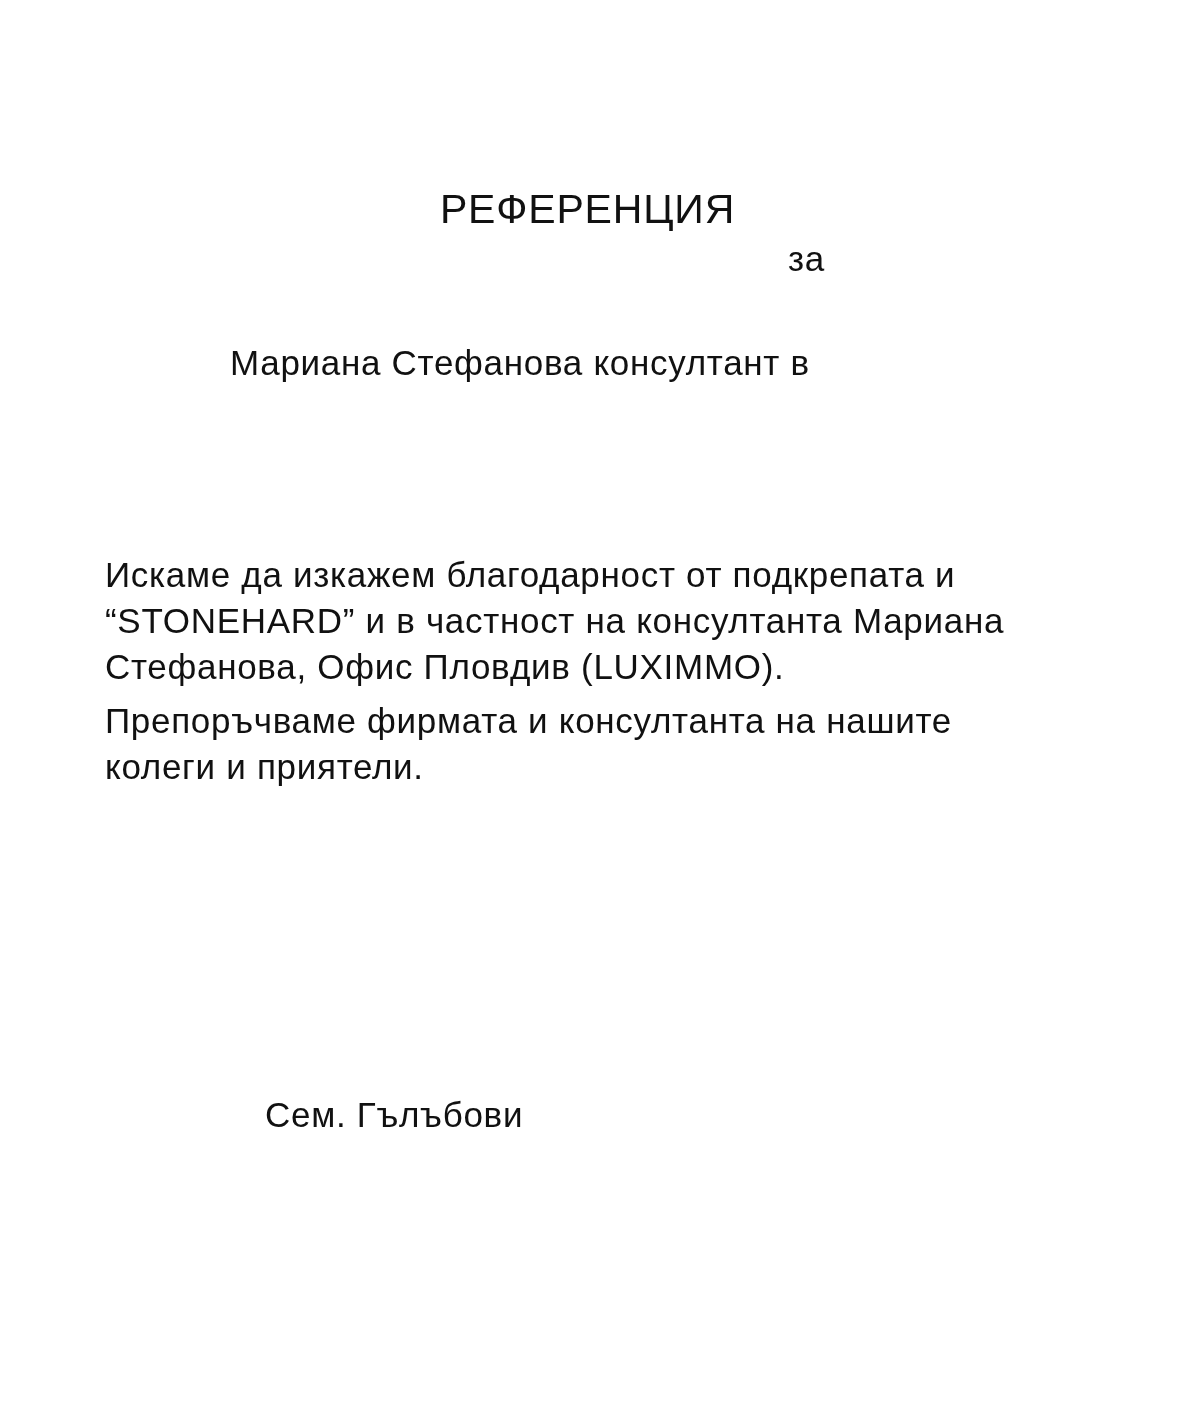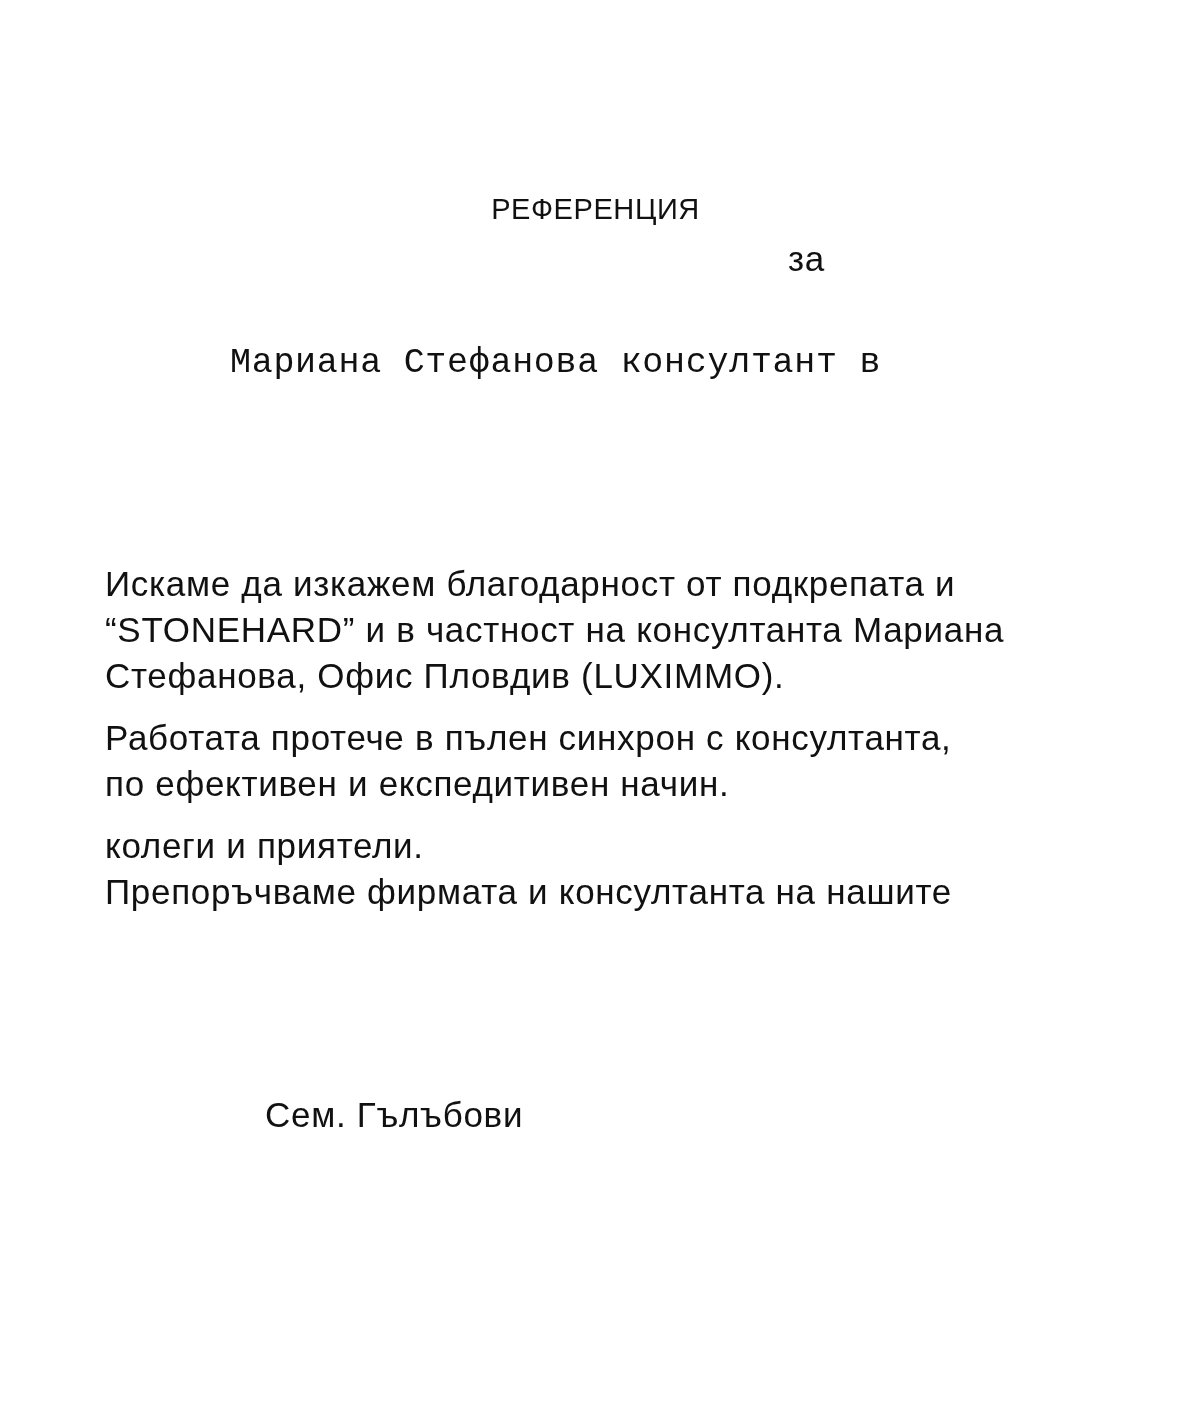--- a/index.html
+++ b/index.html
@@ -15,58 +15,56 @@
     font-family: "Liberation Sans", "DejaVu Sans", sans-serif;
     color: #111111;
     overflow: hidden;
   }
   .doc-title {
     position: absolute;
     top: 186px;
     left: 0;
     width: 1175px;
     text-align: center;
-    font-size: 29px;
+    font-size: 41px;
     line-height: 46px;
     letter-spacing: 0.02em;
     white-space: nowrap;
-    padding-left: 8px;
   }
   .doc-preposition {
     position: absolute;
     top: 236px;
     left: 788px;
     font-size: 35px;
     line-height: 46px;
     letter-spacing: 0.02em;
   }
   .recipient-block {
     position: absolute;
     top: 340px;
     left: 105px;
     width: 1000px;
     font-size: 35px;
     line-height: 46px;
     letter-spacing: 0.02em;
   }
   .recipient-line-1 {
     margin-left: 125px;
-    font-family: Liberation Mono, monospace;
   }
   .doc-body {
     position: absolute;
     top: 545px;
     left: 105px;
     width: 1010px;
     font-size: 35px;
     line-height: 46px;
     letter-spacing: 0.02em;
   }
   .doc-body p {
-    margin: 16px 0 8px 0;
+    margin: 7px 0 8px 0;
   }
   .doc-line {
     display: block;
     white-space: nowrap;
   }
   .signature-block {
     position: absolute;
     top: 1092px;
     left: 265px;
     font-size: 35px;
@@ -88,28 +86,24 @@
   </div>
 
   <div class="doc-body">
 
     <p>
       <span class="doc-line">Искаме да изкажем благодарност от подкрепата и</span>
       <span class="doc-line">“STONEHARD” и в частност на консултанта Мариана</span>
       <span class="doc-line">Стефанова, Офис Пловдив (LUXIMMO).</span>
     </p>
 
-    <p>
-      <span class="doc-line">Работата протече в пълен синхрон с консултанта,</span>
-      <span class="doc-line">по ефективен и експедитивен начин.</span>
-    </p>
 
     <p>
+      <span class="doc-line">Препоръчваме фирмата и консултанта на нашите</span>
       <span class="doc-line">колеги и приятели.</span>
-      <span class="doc-line">Препоръчваме фирмата и консултанта на нашите</span>
     </p>
 
 
   </div>
 
   <div class="signature-block">Сем. Гълъбови</div>
 
 </div>
 
 </body></html>

